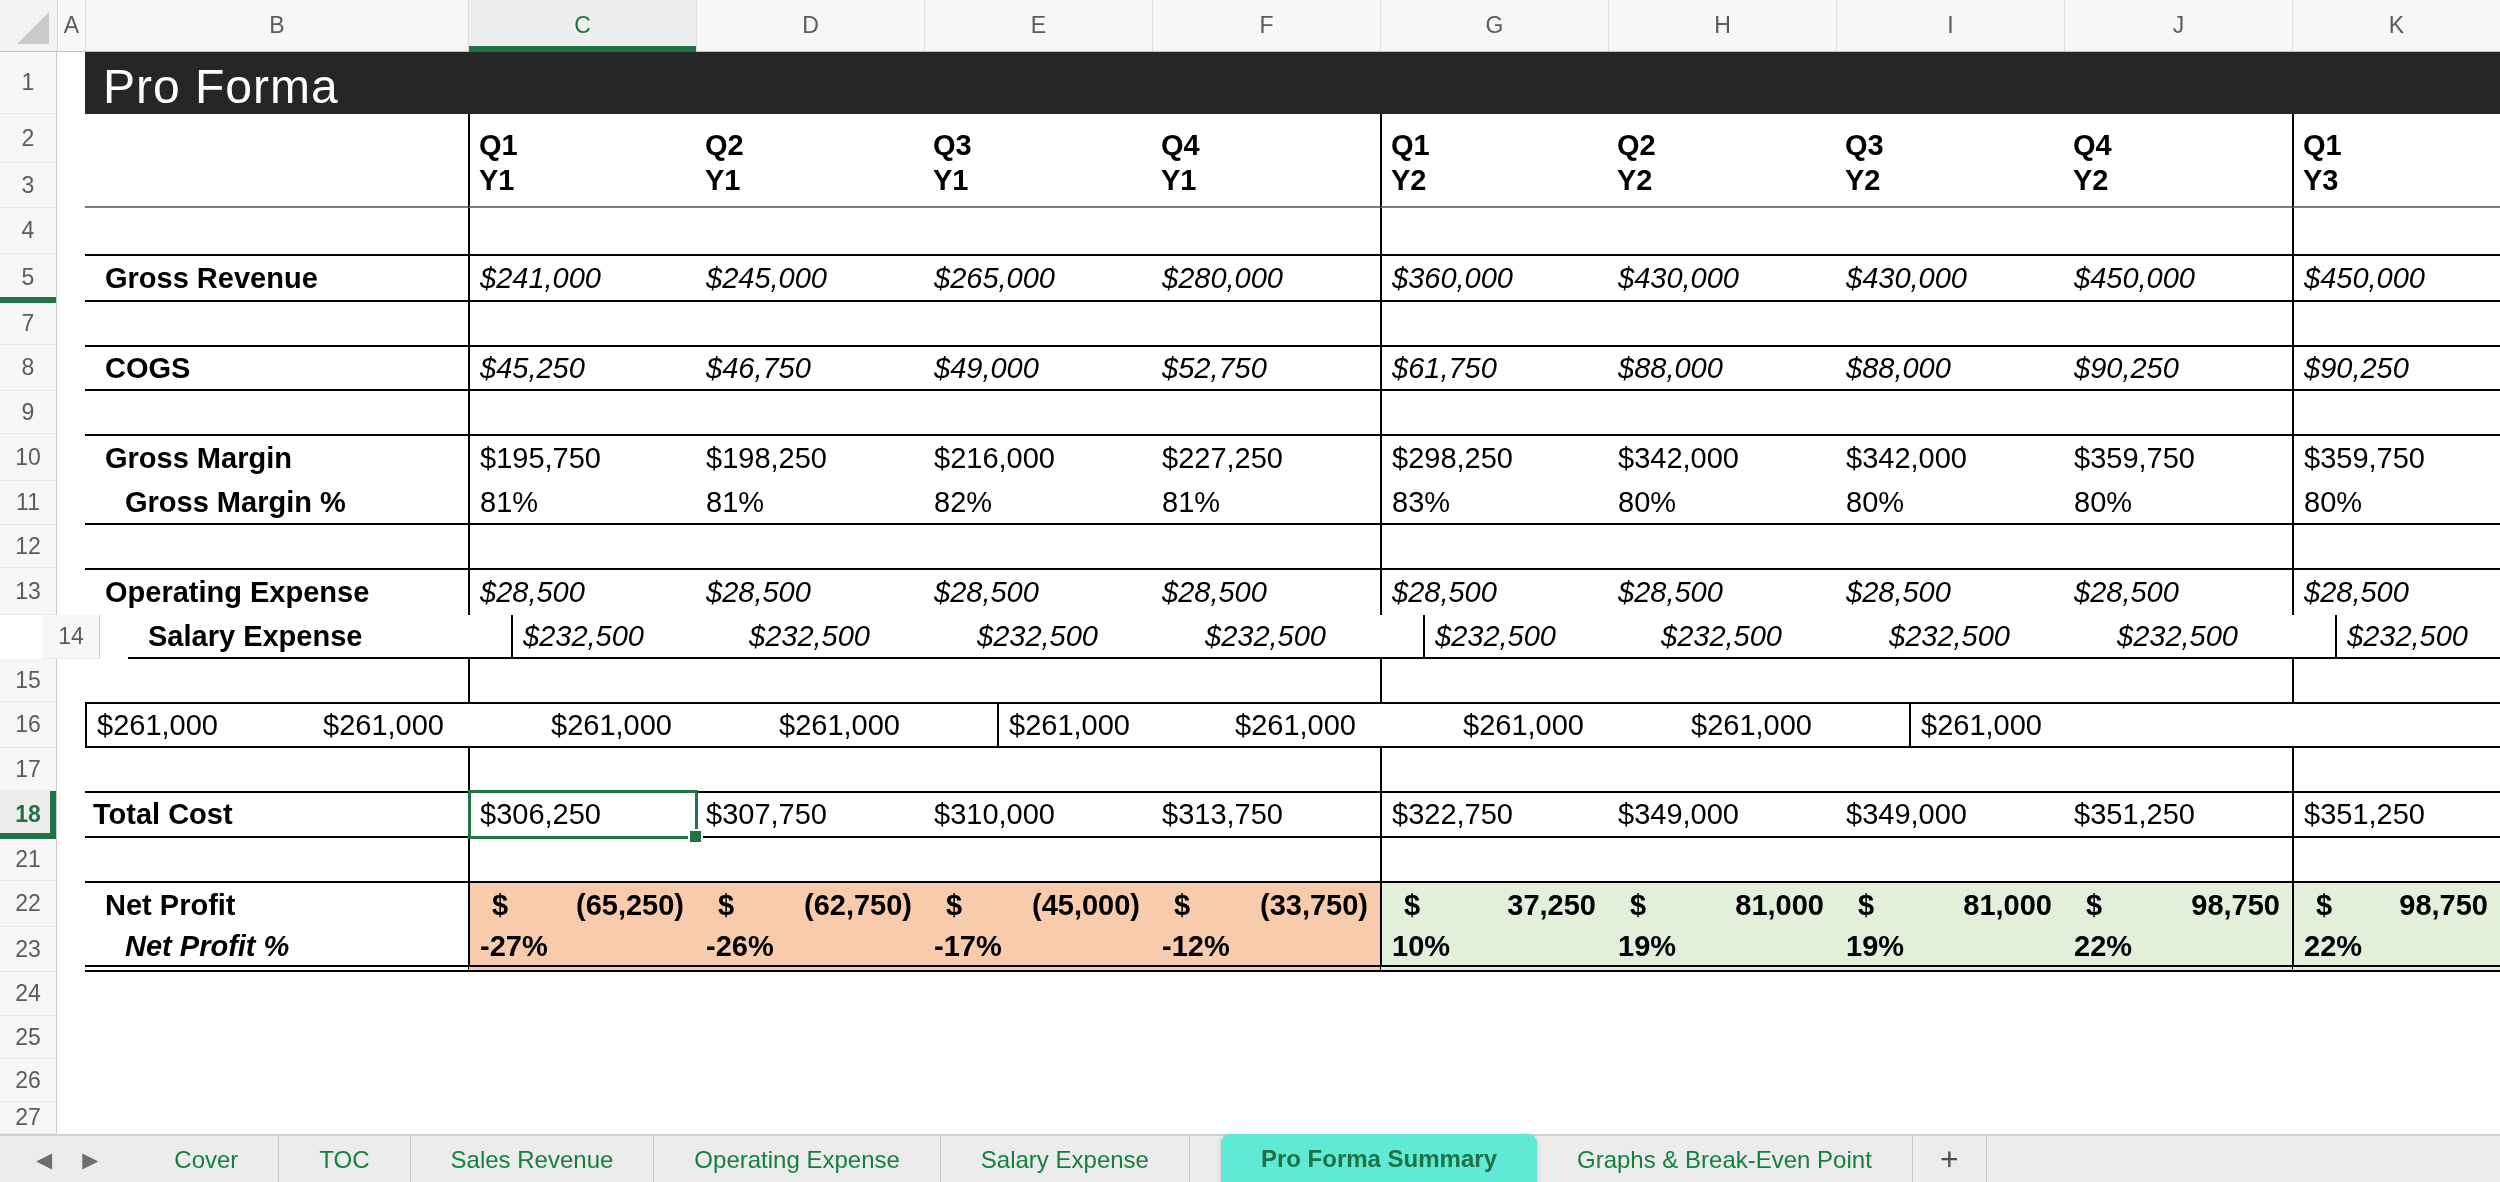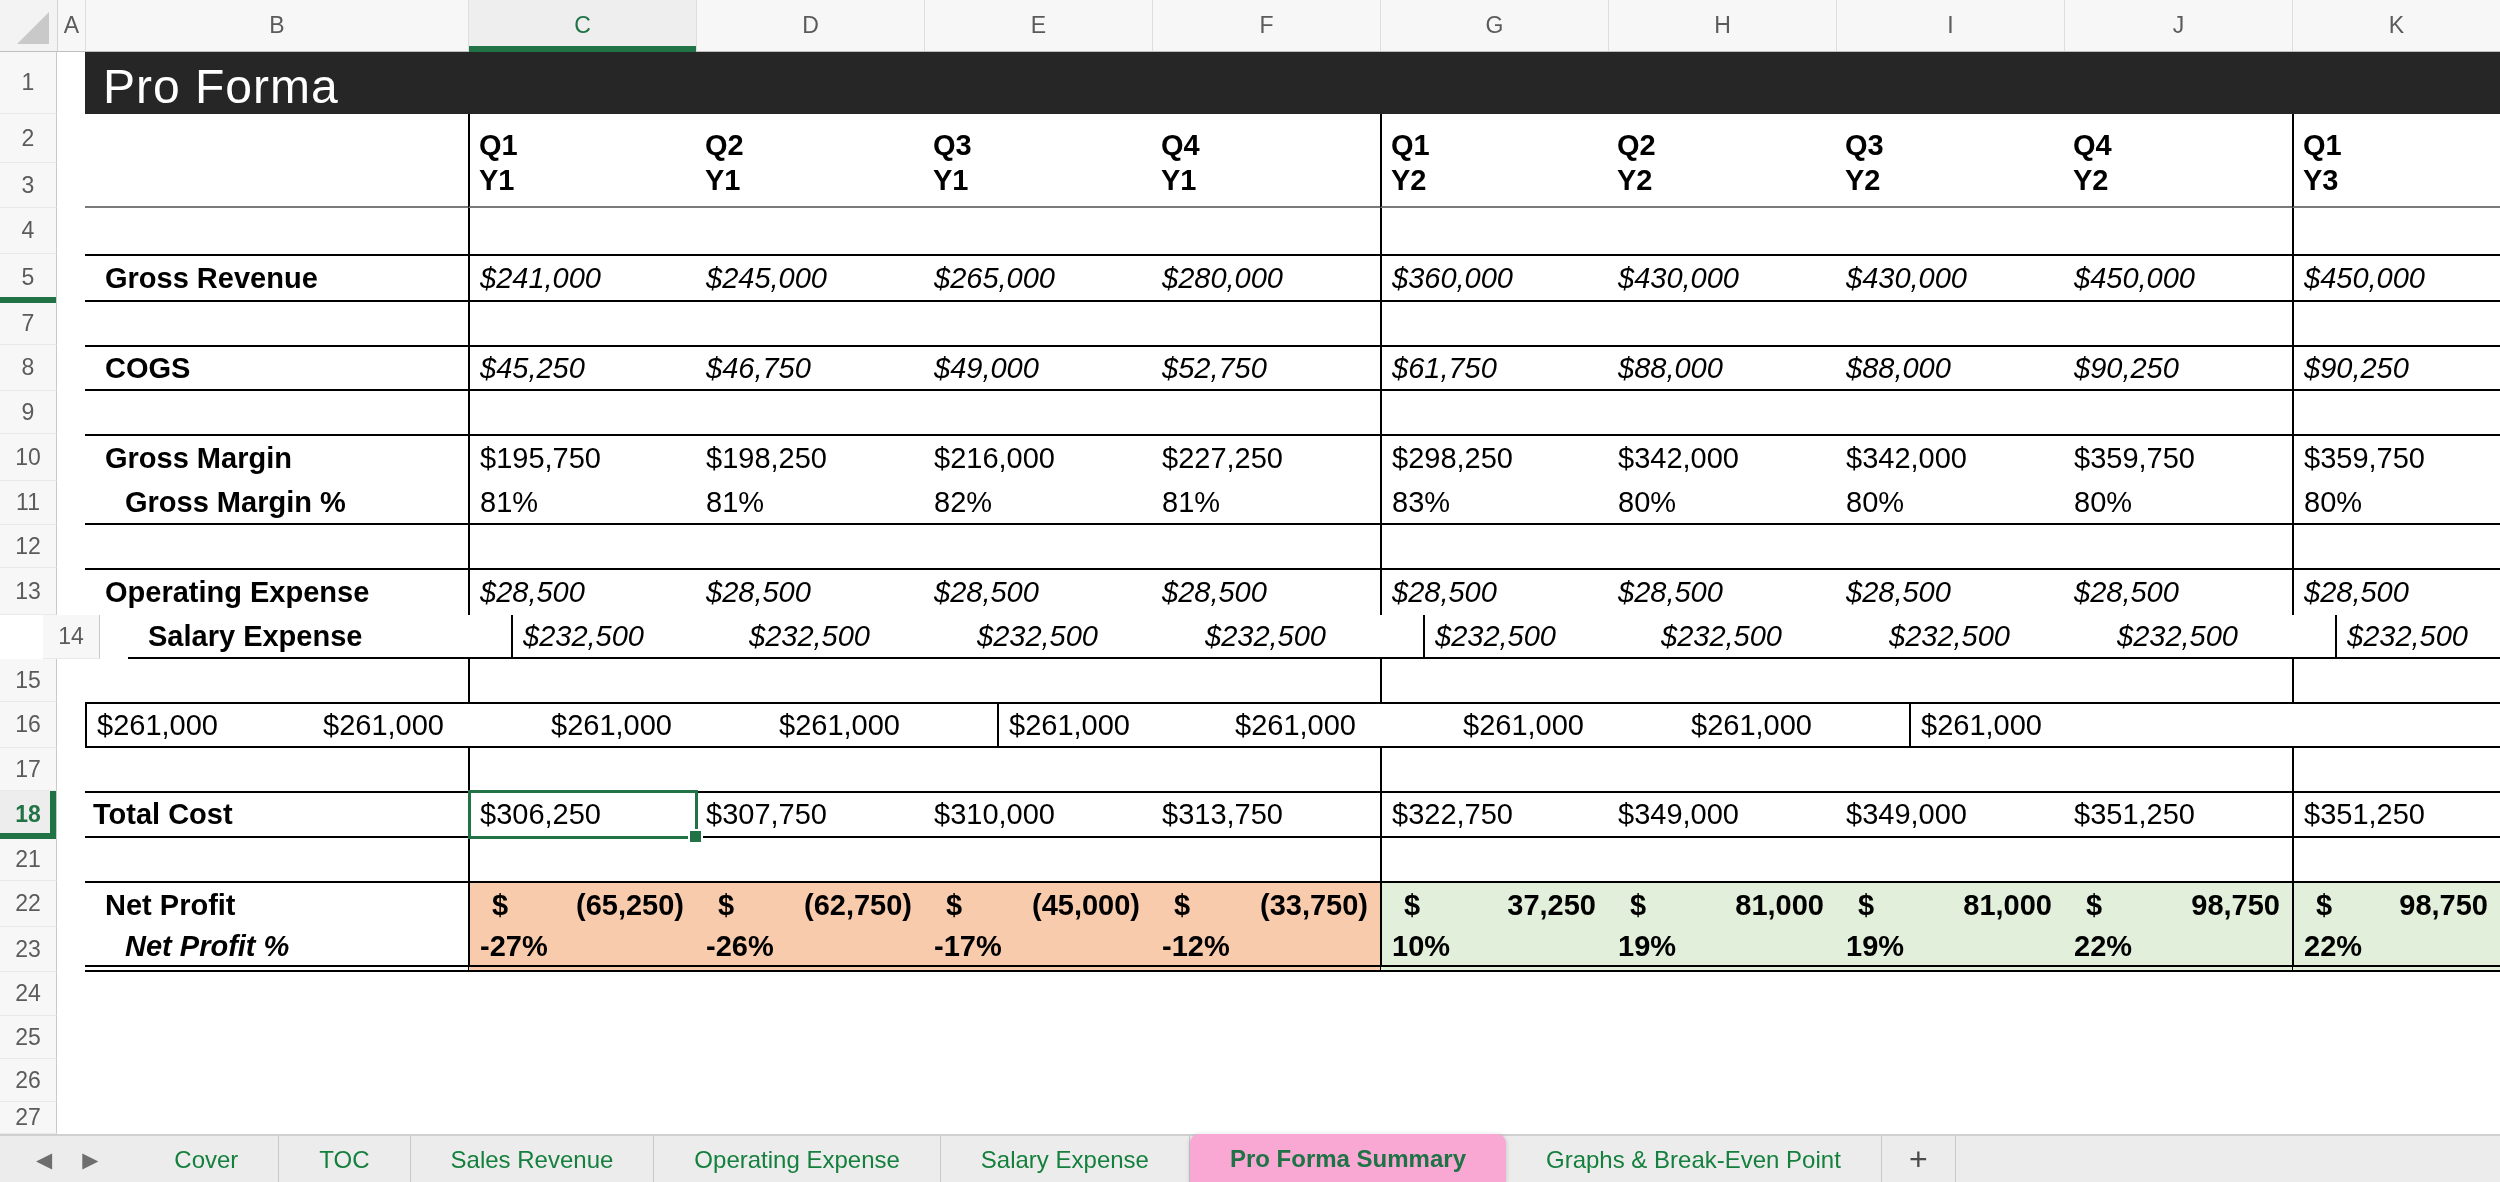--- a/index.html
+++ b/index.html
@@ -70,22 +70,22 @@
   .selcell::after{content:"";position:absolute;right:-7px;bottom:-8px;width:11px;height:11px;
     background:#217346;border:2px solid #fff;z-index:6;}
 
   
   .tabbar{height:49px;flex:none;background:#ececec;border-top:2px solid #d0d0d0;display:flex;align-items:stretch;box-sizing:border-box;}
   .navarrows{display:flex;align-items:center;gap:30px;padding:0 36px 0 36px;flex:none;}
   .navarrow{color:#6e6e6e;font-size:21px;line-height:1;}
   .tab{display:flex;align-items:center;justify-content:center;font-size:24px;color:#15803d;
        border-right:1px solid #c9c9c9;padding:0 40px;white-space:nowrap;box-sizing:border-box;}
   .tab:first-of-type{border-left:1px solid #c9c9c9;}
-  .tab.active{background:#f9a8d4;color:#1e7245;font-weight:bold;border-radius:9px 9px 0 0;
-       border-right:none;margin-top:-2px;box-shadow:0 1px 5px rgba(0,0,0,0.18);z-index:2;}
+  .tab.active{background:#5eead4;color:#1e7245;font-weight:bold;border-radius:9px 9px 0 0;
+       border-right:none;margin-top:-2px;box-shadow:0 1px 5px rgba(0,0,0,0.18);z-index:2;margin-left:31px;}
   .addtab{display:flex;align-items:center;justify-content:center;width:73px;flex:none;
        font-size:32px;color:#4c4c4c;border-right:1px solid #c9c9c9;}
   .tabfill{flex:1;}
 </style>
 </head>
 <body>
 
 <div class="app">
   <div class="colhead" id="colhead">
       <div class="corner">

